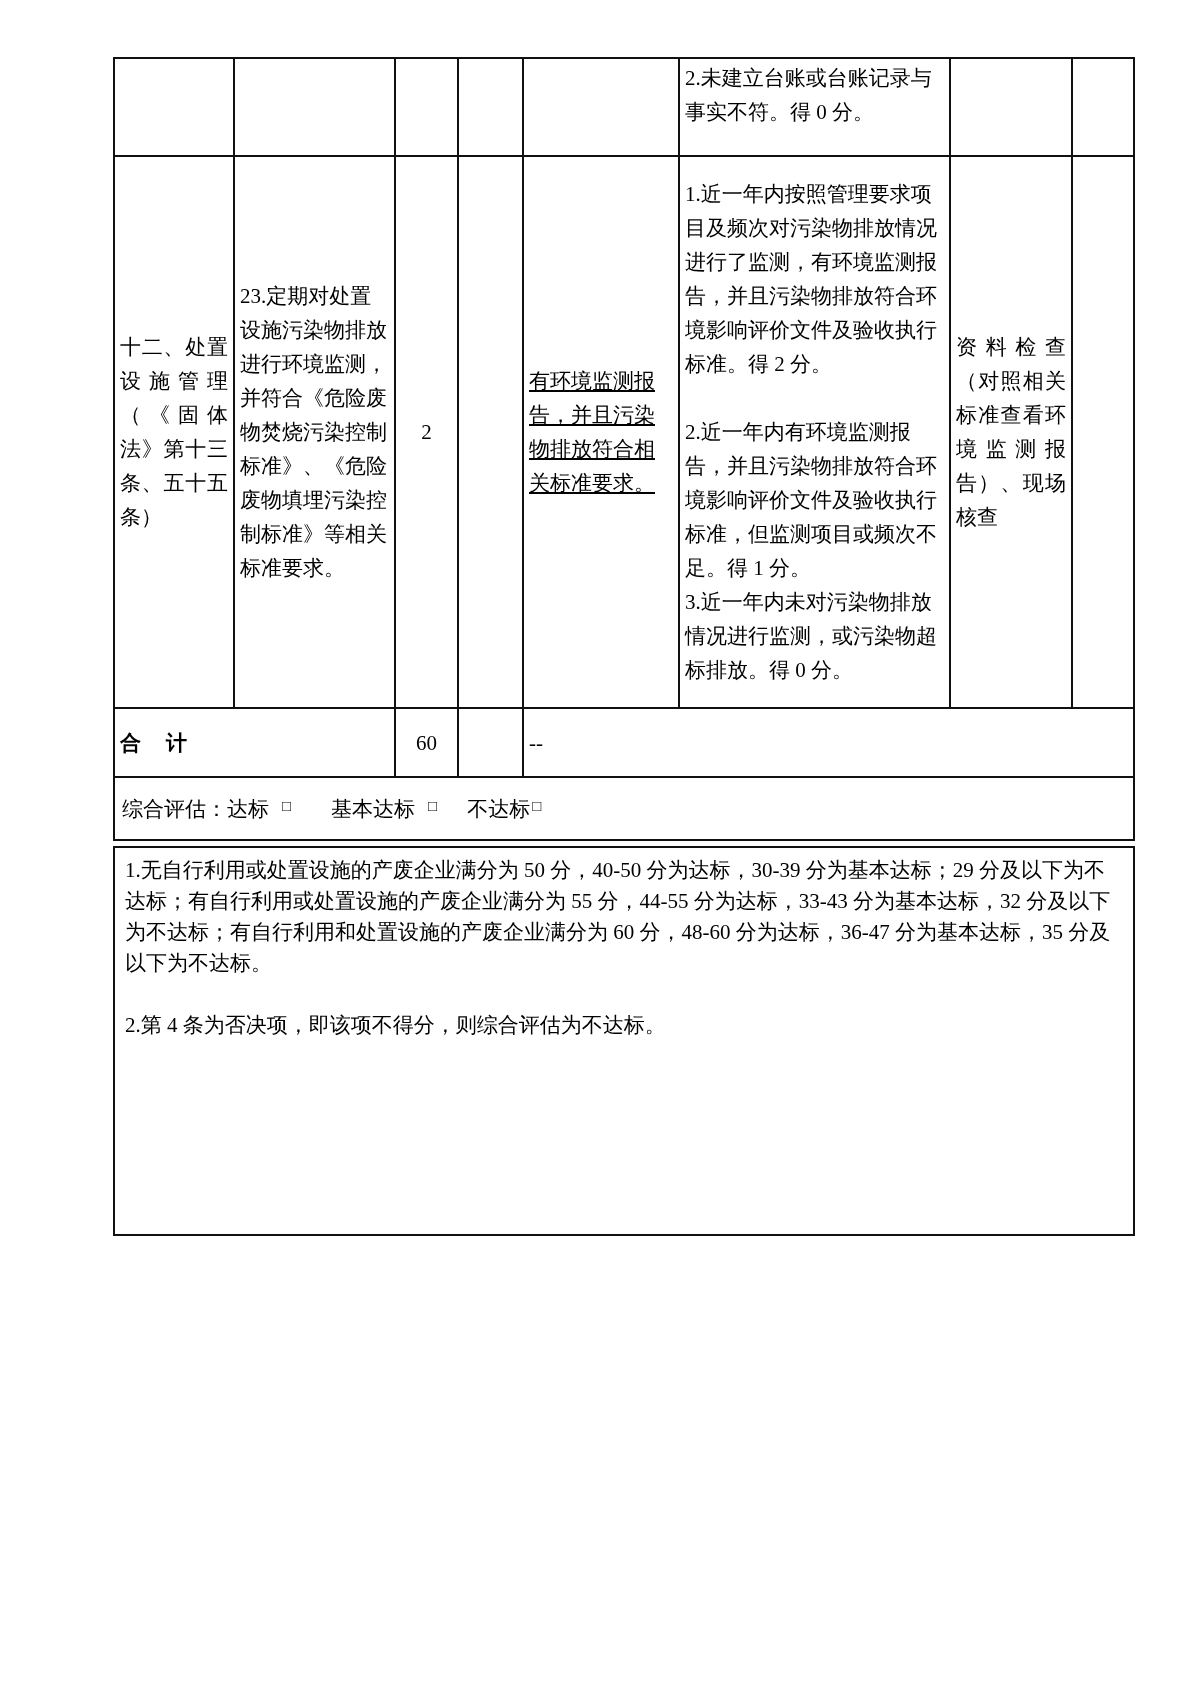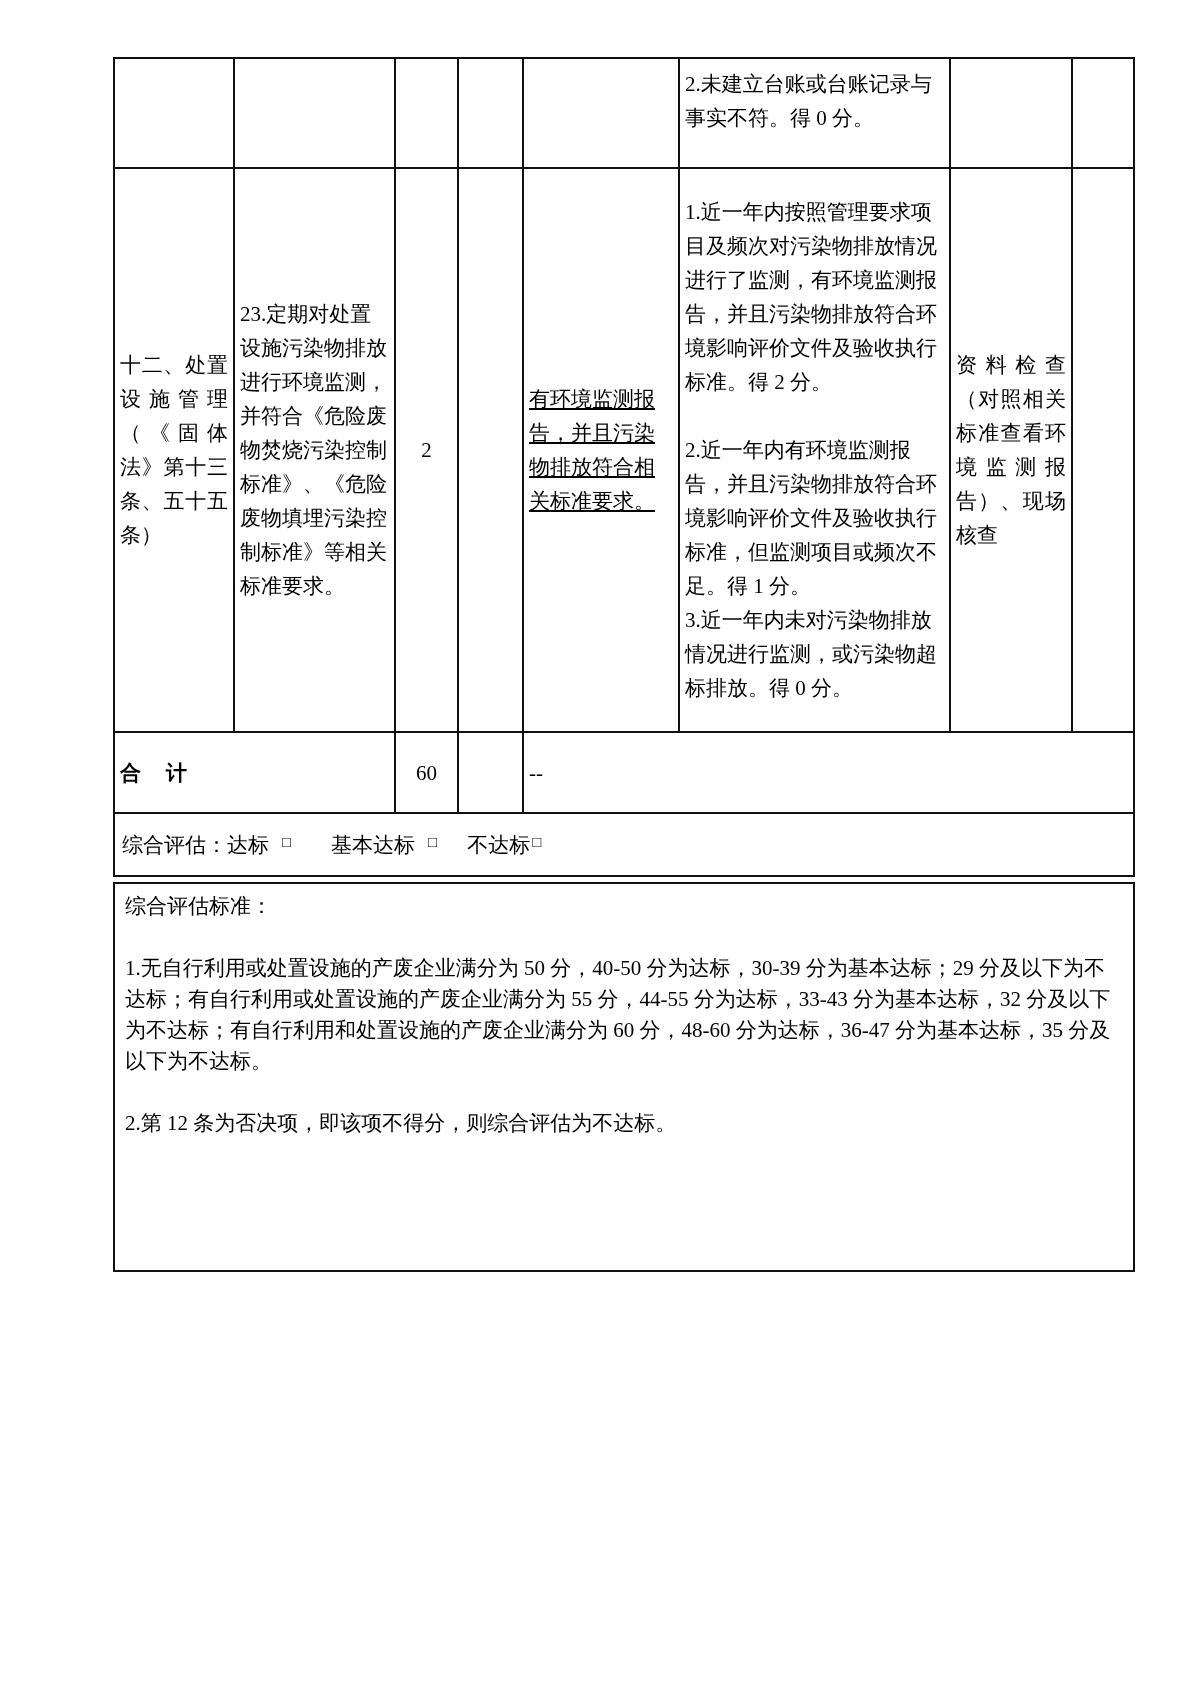--- a/index.html
+++ b/index.html
@@ -8,21 +8,21 @@
     font-family:"Liberation Serif","DejaVu Serif",serif;
     color:#000;
   }
   .page{position:absolute;left:113px;top:57px;width:1022px;}
 
   
   table.eval{border-collapse:collapse;table-layout:fixed;width:1022px;}
   table.eval td{
     border:2px solid #111;
     font-size:21px;line-height:34px;
-    padding:8px 5px;vertical-align:middle;
+    padding:2px 5px;vertical-align:middle;
     overflow:hidden;
   }
   tr.row-carry td{height:92px;vertical-align:top;}
   td.c-carry-scoring{line-height:36px;padding:2px 6px;}
   tr.row-item td{height:546px;}
   td.c-cat{padding:2px 9px;line-height:32px;text-align:justify;}
   td.c-item{padding:2px 6px;line-height:32px;}
   td.c-score{text-align:center;}
   td.c-req{padding:2px 5px;line-height:34px;text-decoration:underline;}
   td.c-scoring{vertical-align:top;padding:6px 6px;line-height:33px;white-space:pre-line;}
@@ -111,18 +111,17 @@
     <span class="chk">□</span>
     <span class="gap-lg"></span>
     <span class="opt-name">基本达标</span>
     <span class="chk">□</span>
     <span class="gap-md"></span>
     <span class="opt-name">不达标</span>
     <span class="chk tight">□</span>
   </div>
 
   <div class="criteria">
-    <div class="crit-title">综合评估标准：</div>
     <p>1.无自行利用或处置设施的产废企业满分为 50 分，40-50 分为达标，30-39 分为基本达标；29 分及以下为不达标；有自行利用或处置设施的产废企业满分为 55 分，44-55 分为达标，33-43 分为基本达标，32 分及以下为不达标；有自行利用和处置设施的产废企业满分为 60 分，48-60 分为达标，36-47 分为基本达标，35 分及以下为不达标。</p>
-    <p>2.第 12 条为否决项，即该项不得分，则综合评估为不达标。</p>
+    <p>2.第 4 条为否决项，即该项不得分，则综合评估为不达标。</p>
   </div>
 
 </div>
 
 </body></html>

